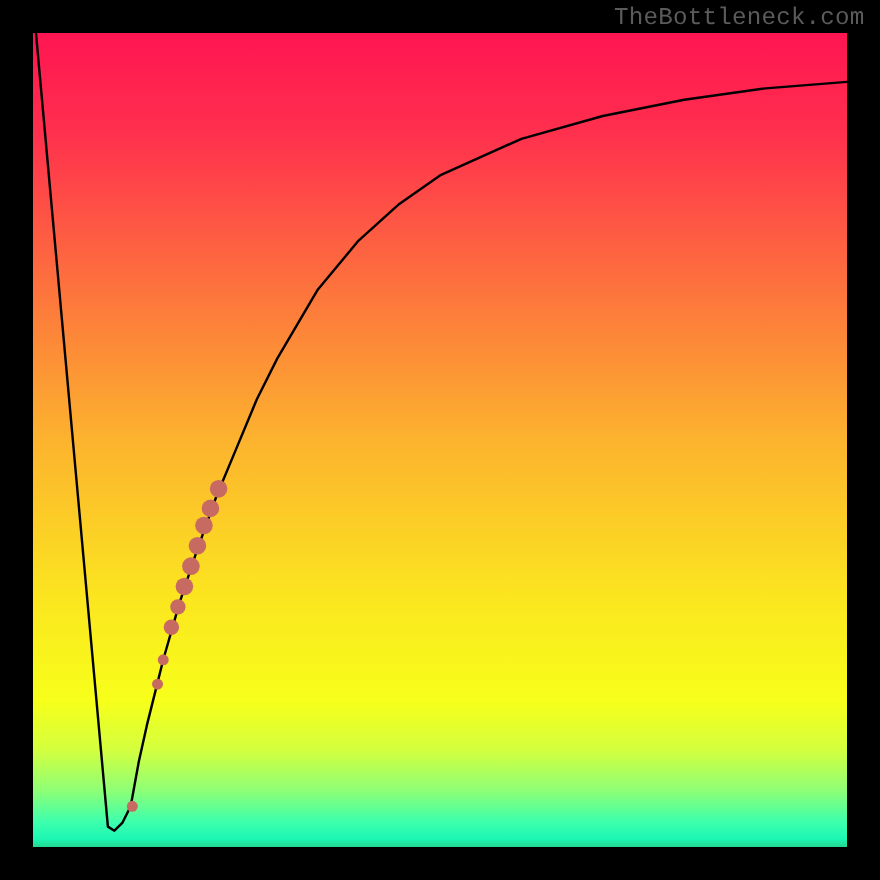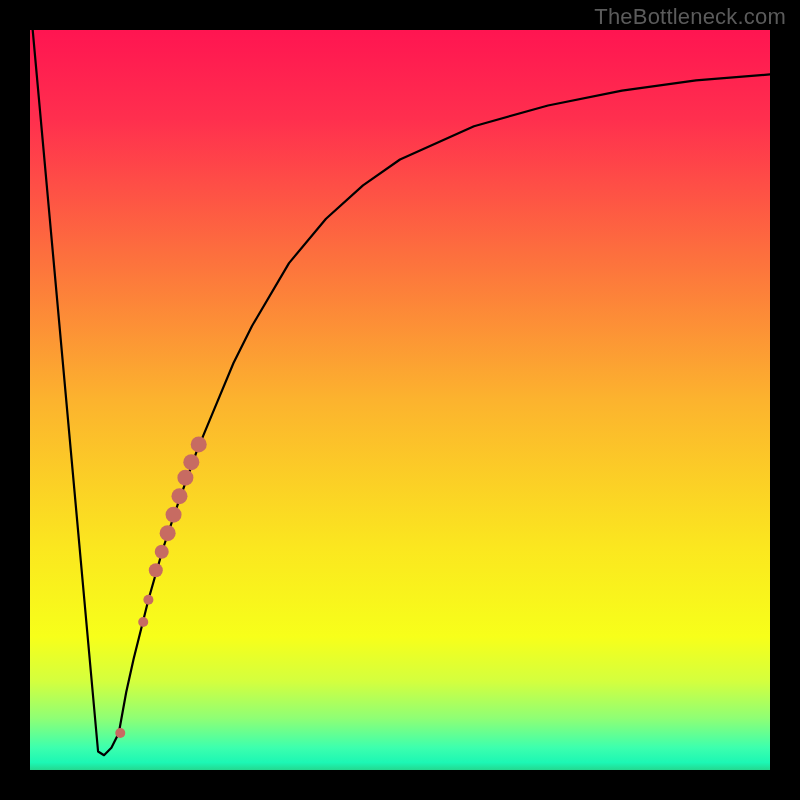--- a/index.html
+++ b/index.html
@@ -15,21 +15,21 @@
     width: 800px;
     height: 800px;
   }
   svg {
     display: block;
   }
   .watermark {
     position: absolute;
     top: 4px;
     right: 14px;
-    font-family: Liberation Sans, sans-serif;
+    font-family: Liberation Mono, monospace;
     font-size: 22px;
     font-weight: 500;
     color: #5b5b5b;
     letter-spacing: 0.2px;
     user-select: none;
   }
 </style>
 </head>
 <body>
 

